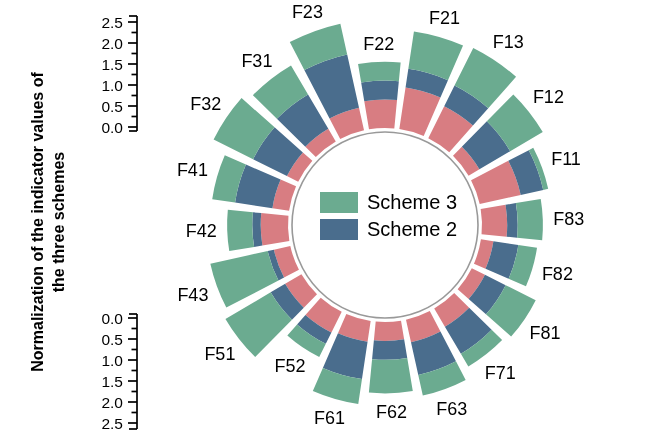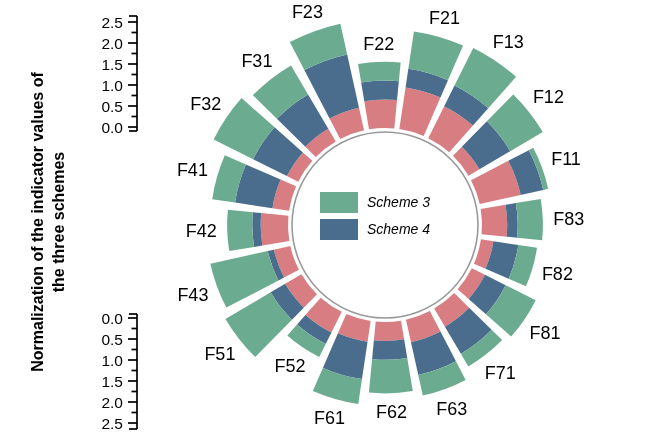--- a/index.html
+++ b/index.html
@@ -13,21 +13,21 @@
     transform:translate(-50%,-50%) rotate(-90deg);
     transform-origin:center;white-space:nowrap;
     font-size:16px;font-weight:700;text-align:center;line-height:21px;
   }
   .axis-title div{white-space:nowrap;}
   .legend{
     position:absolute;left:320px;top:192px;
   }
   .legend-row{display:flex;align-items:center;margin-bottom:6px;height:21px;}
   .legend-swatch{width:38px;height:21px;margin-right:9px;flex:0 0 auto;}
-  .legend-label{font-size:14px;line-height:21px;font-style:italic;}
+  .legend-label{font-size:20px;line-height:21px;}
 </style>
 </head>
 <body>
 
 <div class="fig-wrap">
 
   <svg id="chart-svg" width="645" height="445" viewBox="0 0 645 445">
       <path d="M520.71,194.91 A139.00,139.00 0 0 0 508.29,160.82 L471.04,180.21 A97.00,97.00 0 0 1 479.70,204.01 Z" fill="#D87D82"></path>
       <path d="M543.26,189.92 A162.10,162.10 0 0 0 528.78,150.15 L508.29,160.82 A139.00,139.00 0 0 1 520.71,194.91 Z" fill="#4A6D8D"></path>
       <path d="M548.18,188.82 A167.14,167.14 0 0 0 533.25,147.82 L528.78,150.15 A162.10,162.10 0 0 1 543.26,189.92 Z" fill="#6BAB90"></path>
@@ -160,17 +160,17 @@
     <div>the three schemes</div>
   </div>
 
   <div class="legend">
     <div class="legend-row">
       <div class="legend-swatch" style="background: rgb(107, 171, 144);"></div>
       <div class="legend-label">Scheme 3</div>
     </div>
     <div class="legend-row">
       <div class="legend-swatch" style="background: rgb(74, 109, 141);"></div>
-      <div class="legend-label">Scheme 4</div>
+      <div class="legend-label">Scheme 2</div>
     </div>
   </div>
 
 </div>
 
 </body></html>

